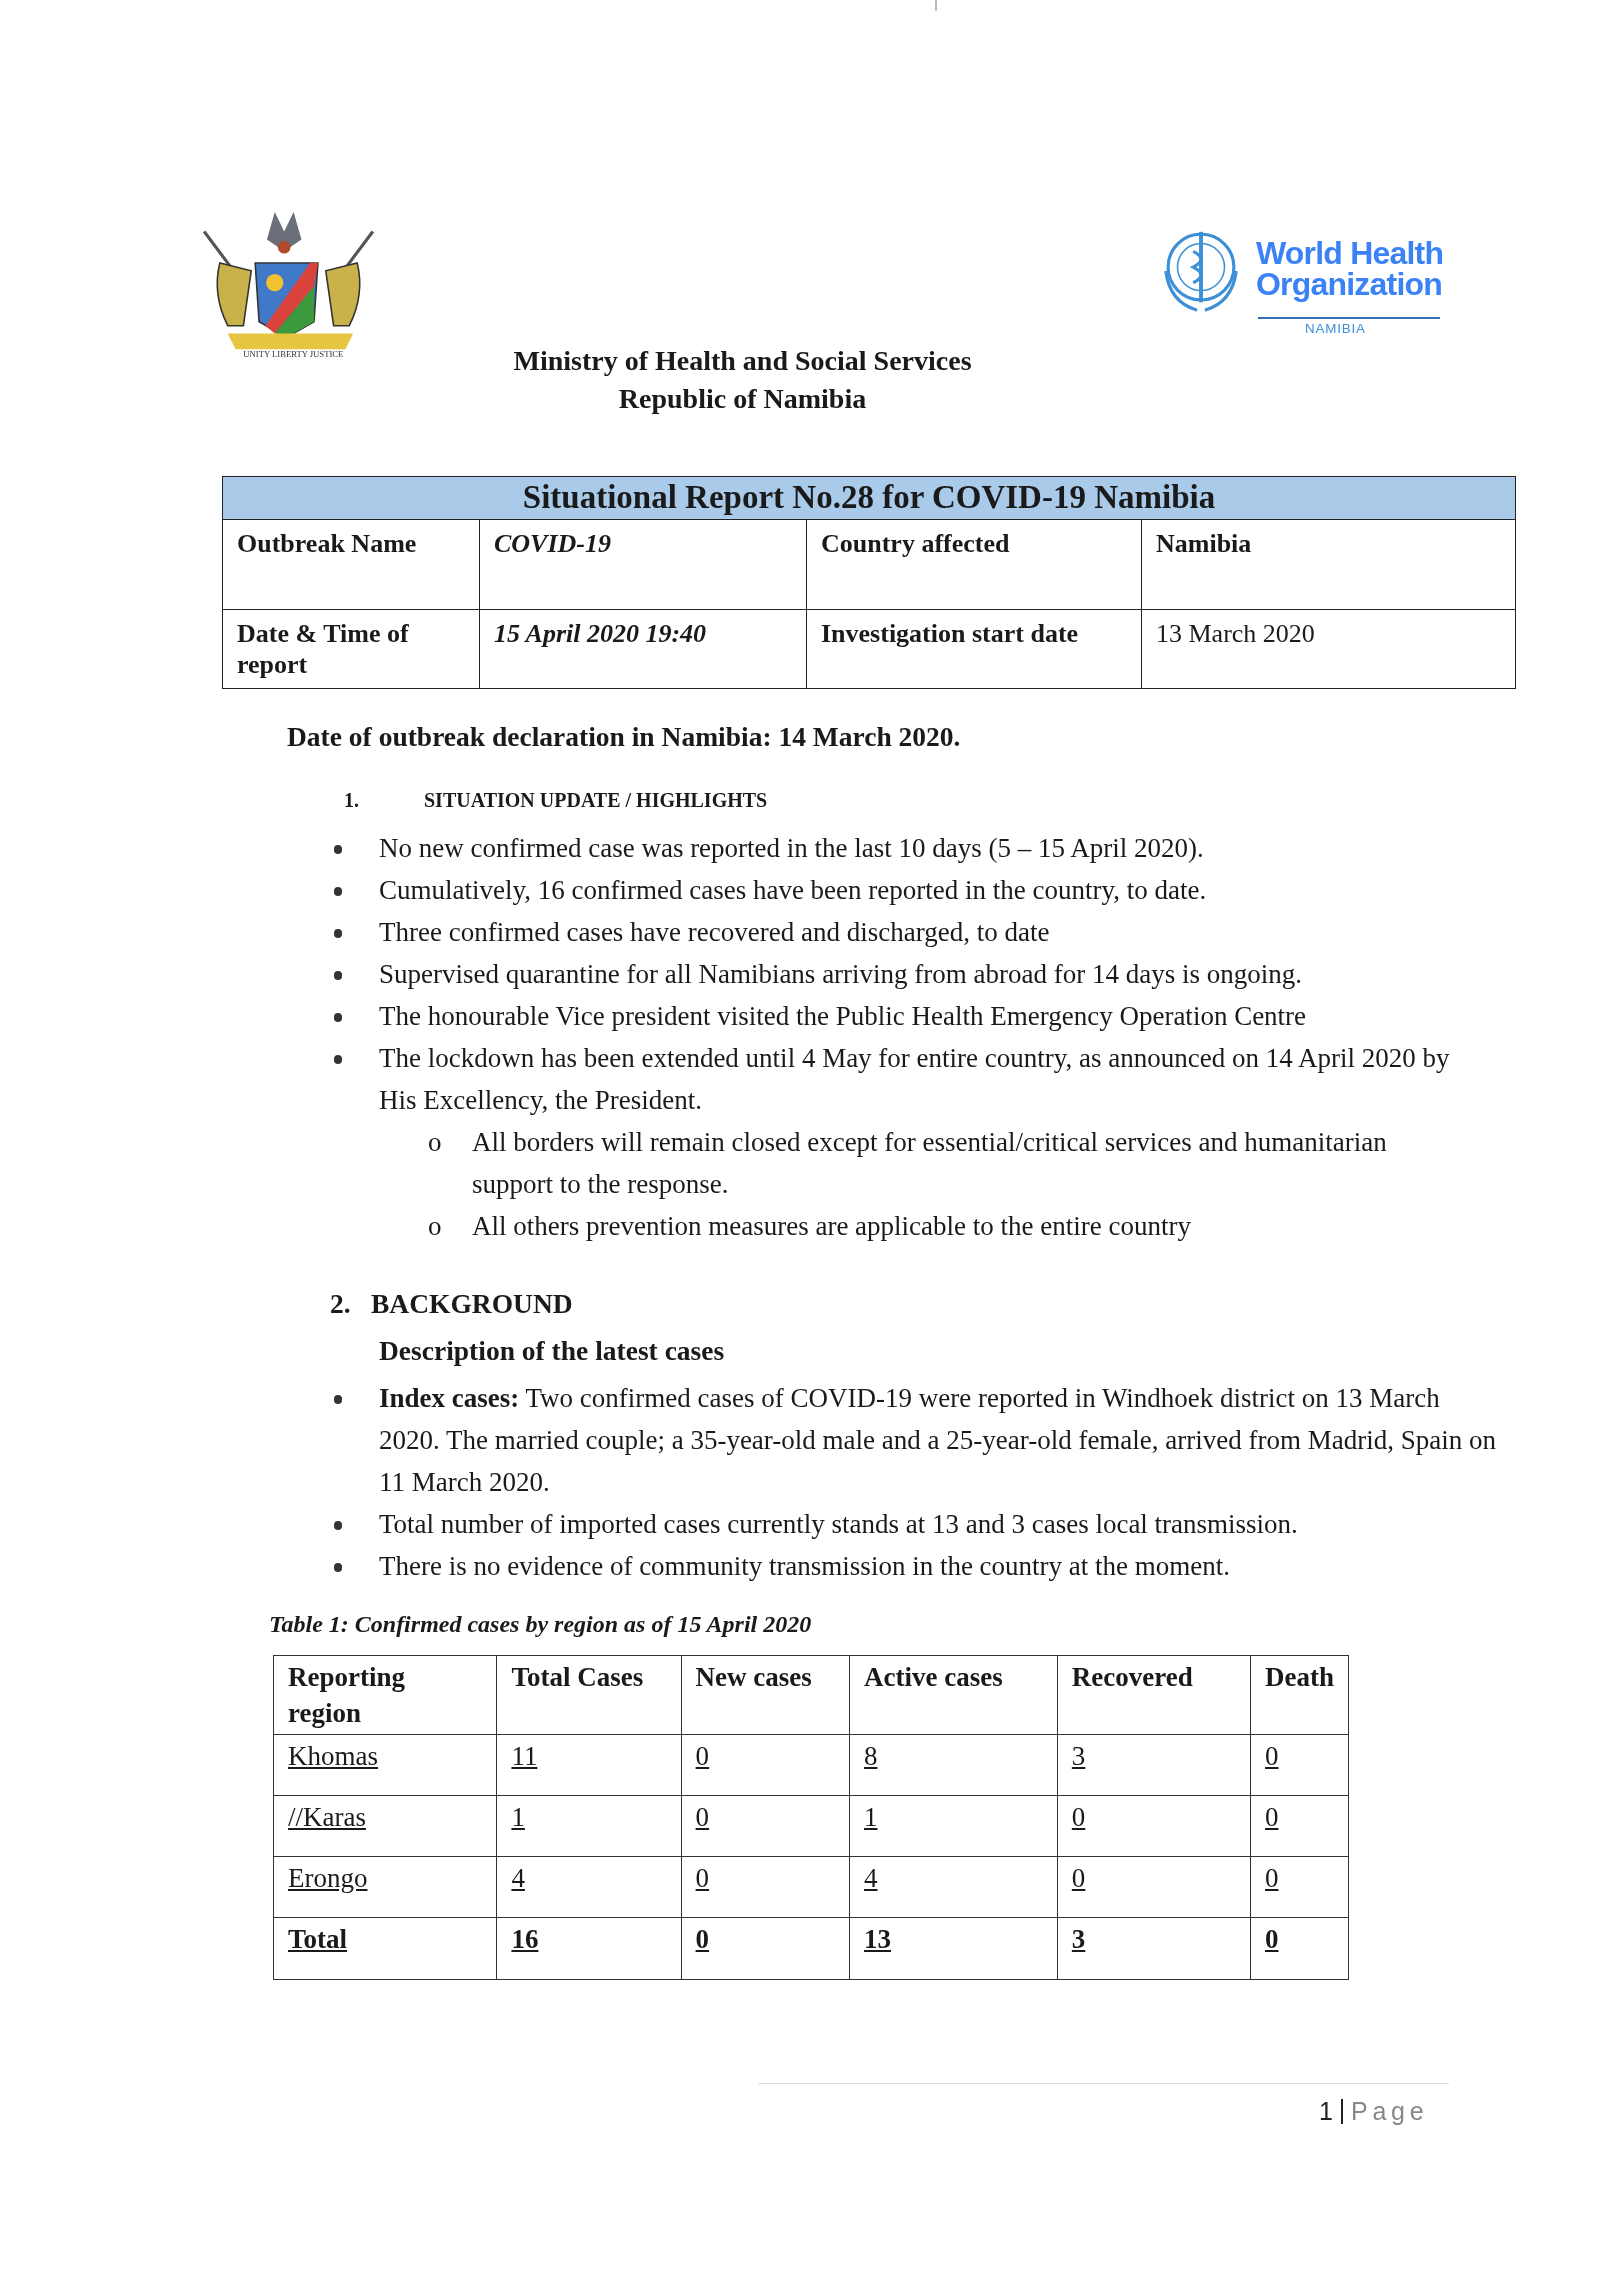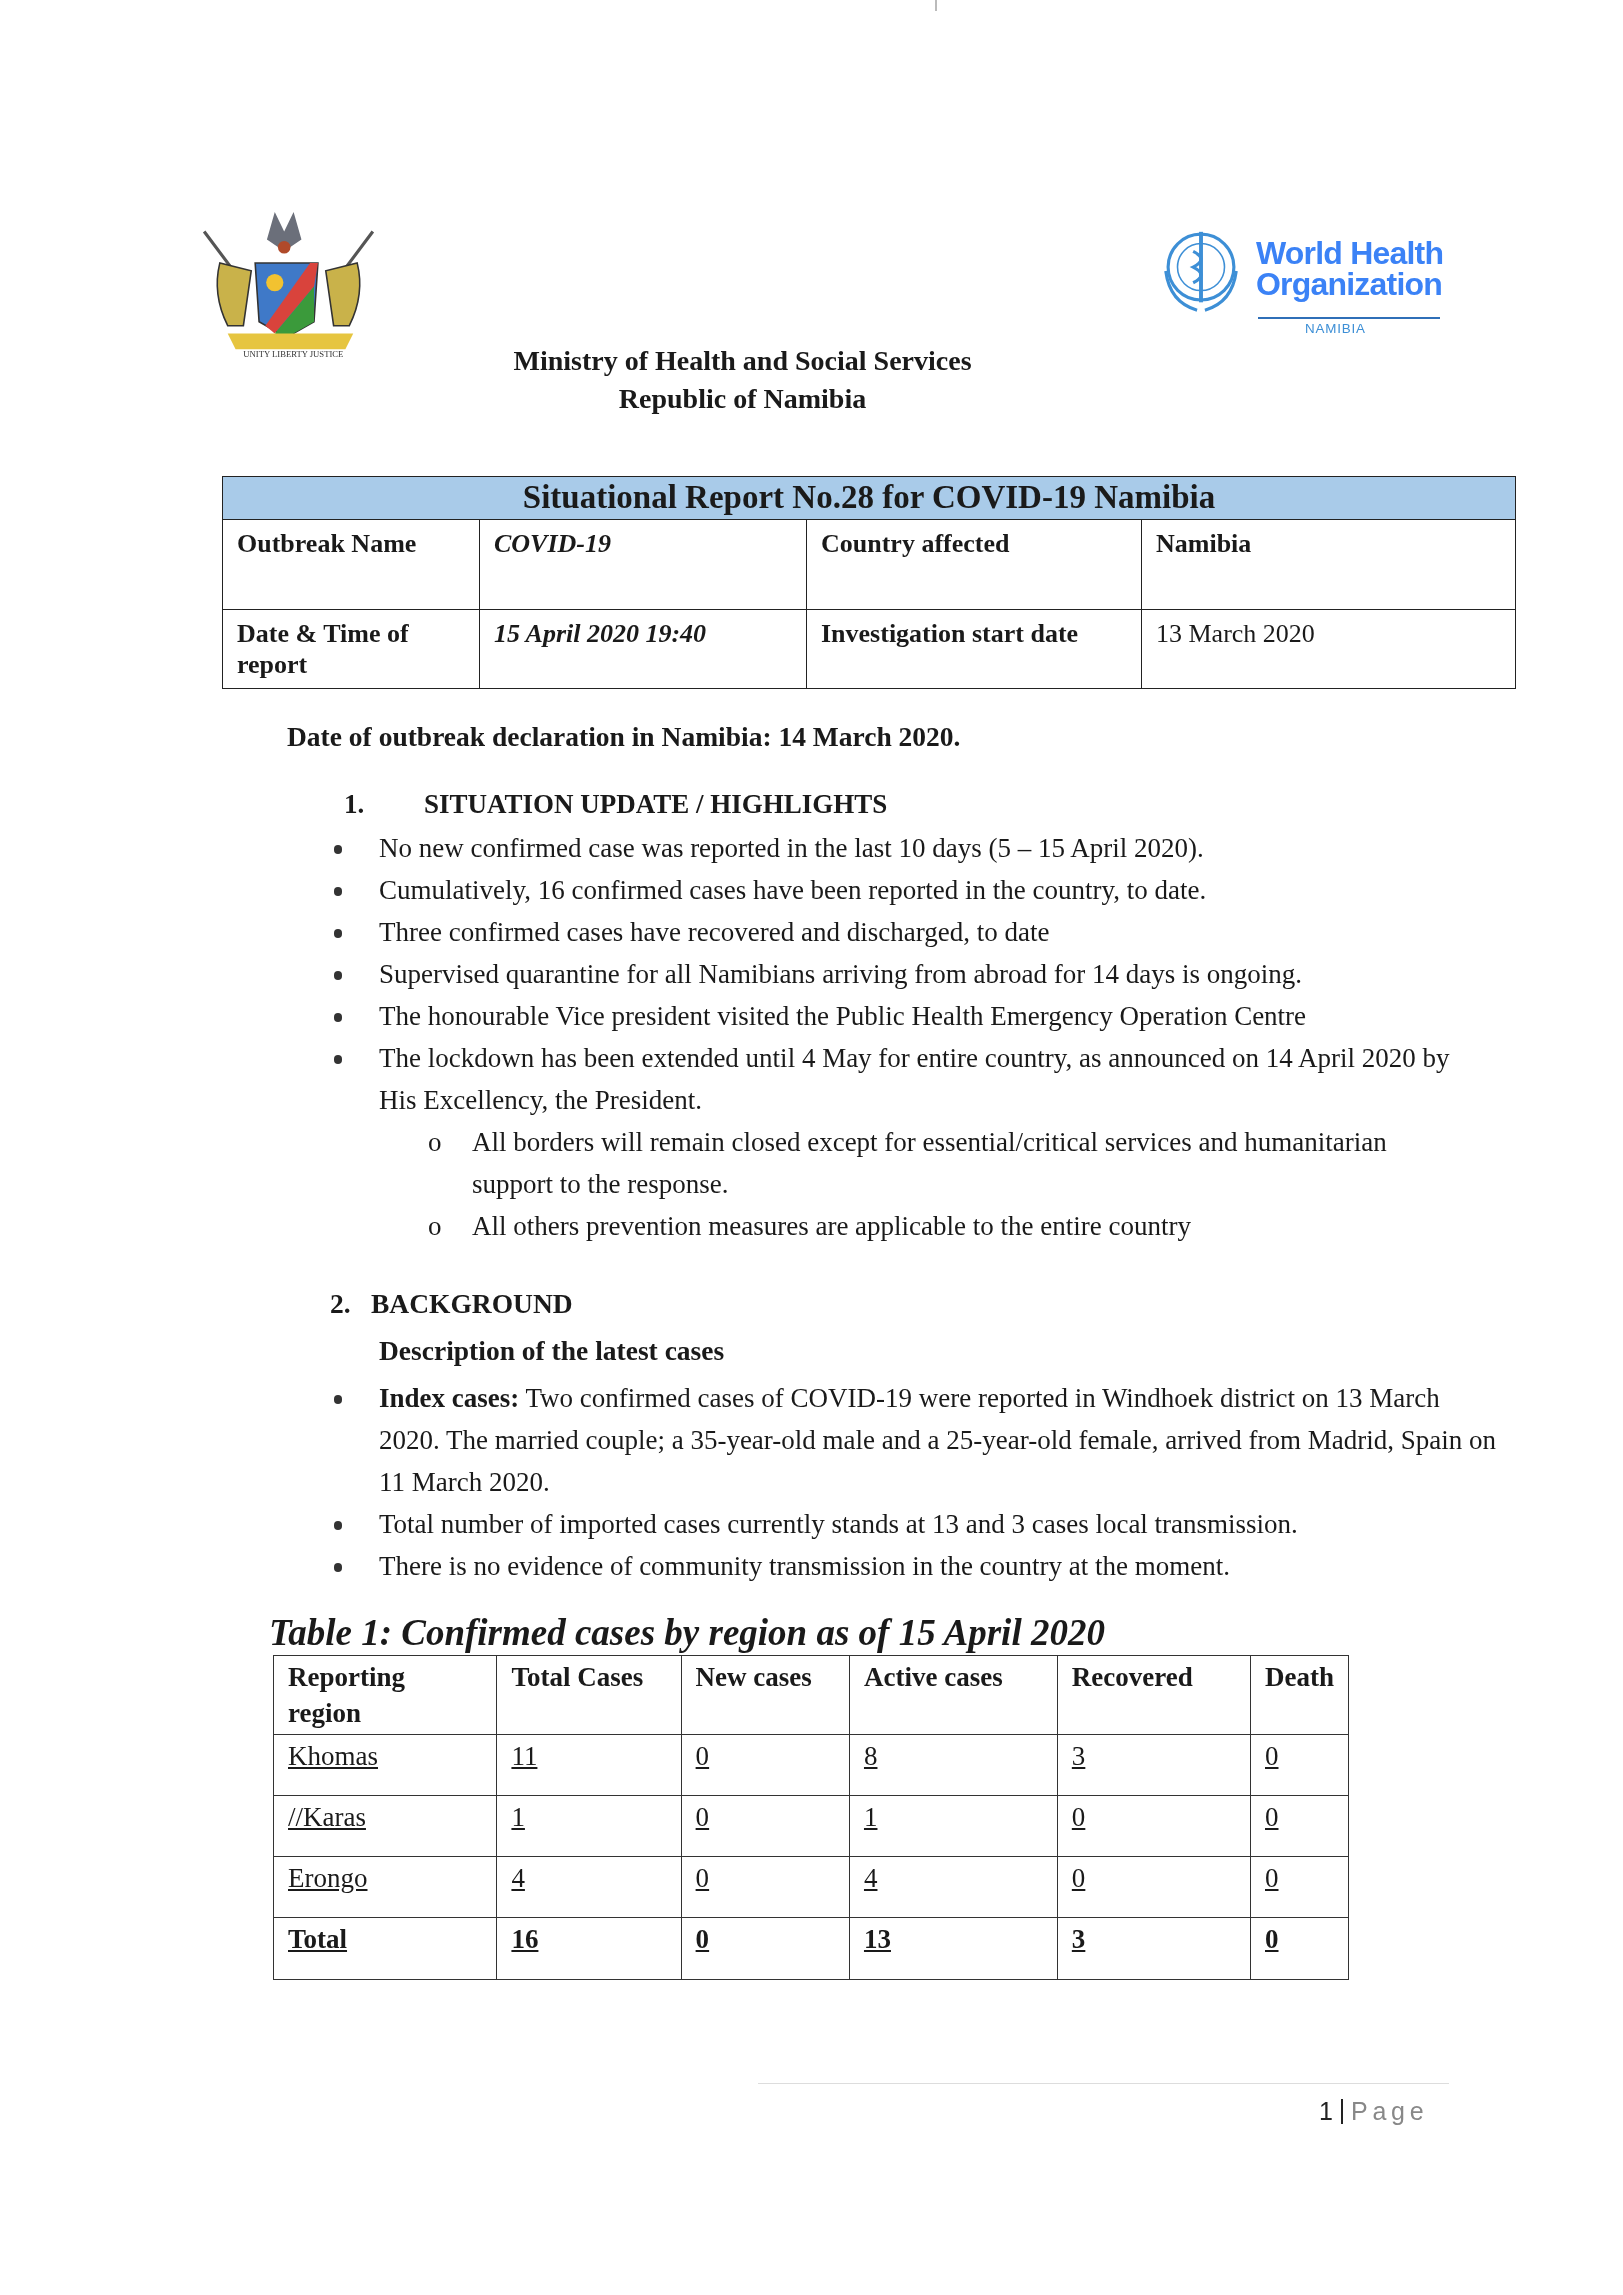--- a/index.html
+++ b/index.html
@@ -12,32 +12,32 @@
   .who-line{position:absolute;left:104px;top:93px;width:182px;height:2.4px;background:#2f6fb8;}
   .who-country{position:absolute;left:151px;top:97px;font-family:"Liberation Sans",sans-serif;font-size:13.4px;color:#3d8fd6;letter-spacing:0.8px;}
   .ministry{left:0;width:1454px;top:342px;text-align:center;font-weight:bold;font-size:28px;line-height:38px;padding-left:31px;box-sizing:border-box;}
   table{border-collapse:collapse;}
   .report{left:222px;top:428px;width:1294px;font-size:26px;margin-top:48px;}
   .report td{border:1.6px solid #222;vertical-align:top;padding:7.9px 14px;line-height:31px;}
   .report .title-cell{background:#a9cbe9;text-align:center;font-weight:bold;font-size:33px;padding:4.7px 0 6.3px 0;}
   .report .lbl{font-weight:bold;}
   .report .it{font-style:italic;font-weight:bold;}
   .decl{left:287px;top:721px;font-weight:bold;font-size:27.5px;}
-  .h1{left:344px;top:789px;font-weight:bold;font-size:27px;}
+  .h1{left:344px;top:789px;font-weight:bold;font-size:20px;}
   .h1 .num{display:inline-block;width:80px;}
   .bullets{left:326px;top:827px;width:1178px;font-size:27px;line-height:42px;}
   .bul{position:relative;padding-left:53px;}
   .bul::before{content:"";position:absolute;left:7.9px;top:18px;width:8.6px;height:8.6px;border-radius:50%;background:#333;}
   .sub{position:relative;padding-left:146px;}
   .sub::before{content:"o";position:absolute;left:102px;top:0;}
   .h2{left:330px;top:1288px;font-weight:bold;font-size:27.5px;}
   .h2 .num{display:inline-block;width:41px;}
   .desc{left:379px;top:1335px;font-weight:bold;font-size:27.5px;}
   .bg{left:326px;top:1377px;width:1178px;font-size:27px;line-height:42px;}
-  .t1cap{left:269px;top:1611px;font-style:italic;font-weight:bold;font-size:37px;}
+  .t1cap{left:269px;top:1611px;font-style:italic;font-weight:bold;font-size:24px;}
   .cases{left:273px;top:1655px;width:1076px;font-size:27px;}
   .cases td{border:1.6px solid #333;vertical-align:top;padding:3.1px 14px;line-height:36px;text-decoration:underline;}
   .cases th{border:1.6px solid #333;vertical-align:top;padding:3.1px 14px;line-height:36px;text-align:left;font-weight:bold;}
   .cases tbody tr{height:61px;}
   .cases tr.total td{font-weight:bold;height:55px;}
   .footer-line{left:758px;top:2083px;width:691px;height:0.8px;background:#ddd;}
   .pagenum{left:1319px;top:2097px;font-family:"Liberation Sans",sans-serif;font-size:25px;color:#222;}
   .pagenum .pg{color:#888;letter-spacing:4.7px;}
   .pagenum .bar{display:inline-block;width:2.4px;height:25px;background:#222;vertical-align:-3.9px;margin:0 7.9px;}
 </style>

